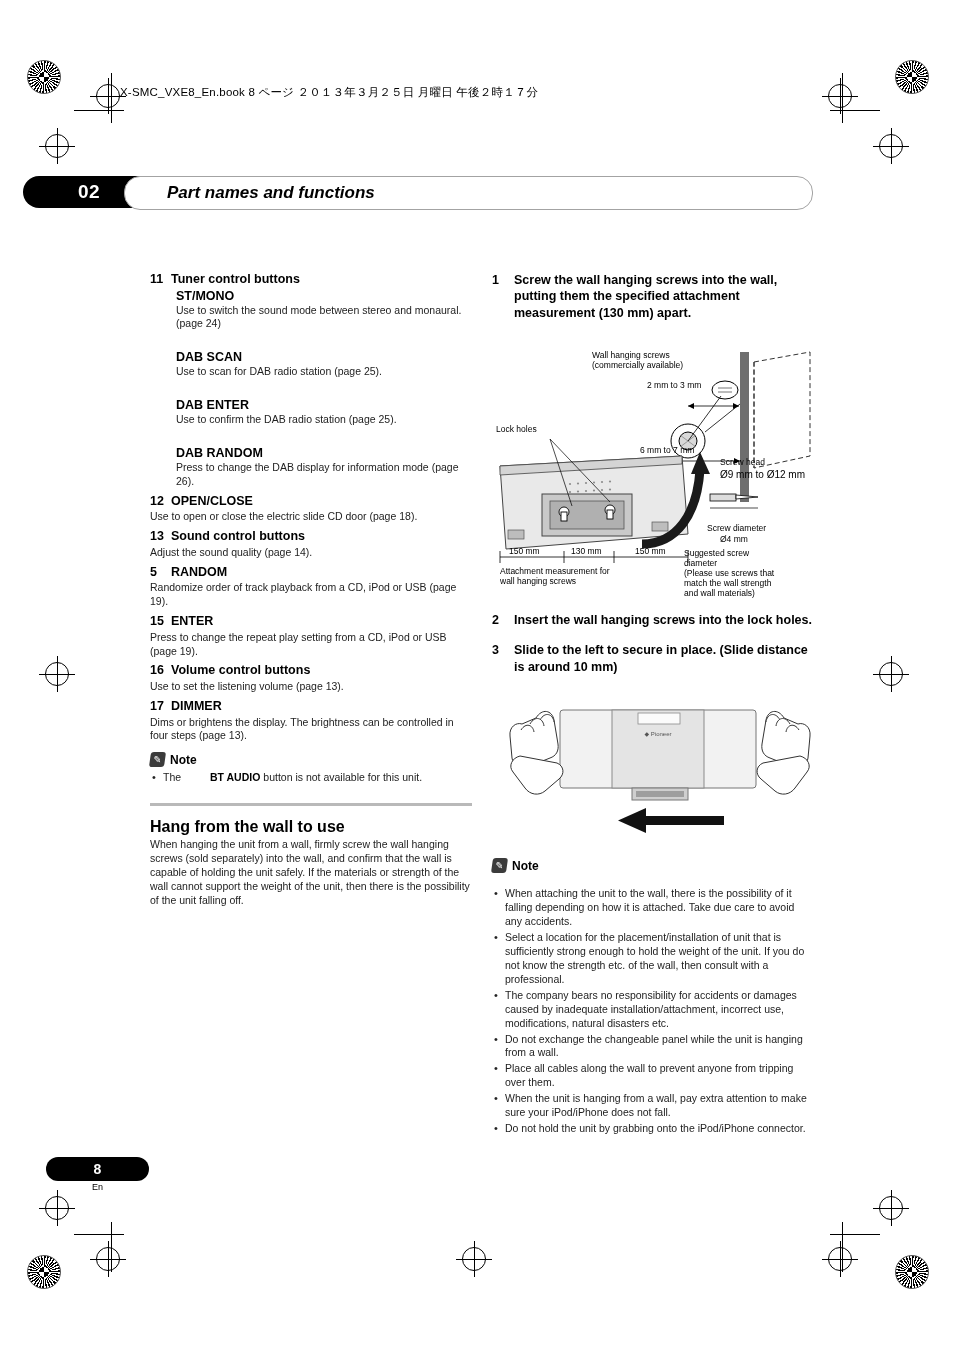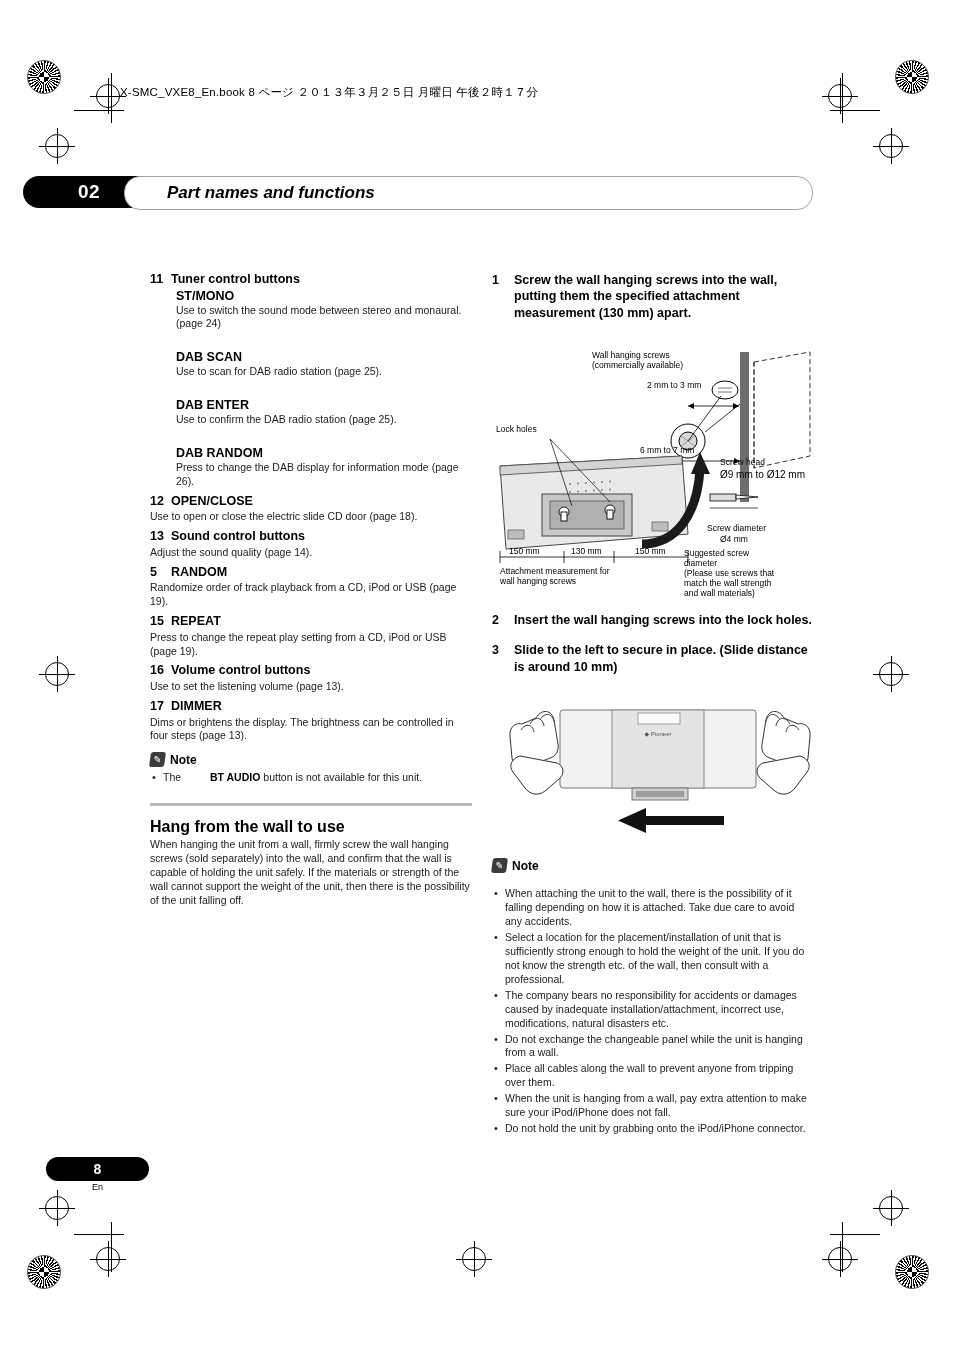--- a/index.html
+++ b/index.html
@@ -201,21 +201,21 @@
 
     <div class="item">
       <div class="item-head">
         <span class="num">5</span><span>RANDOM</span>
       </div>
       <div class="body-txt">Randomize order of track playback from a CD, iPod or USB (page 19).</div>
     </div>
 
     <div class="item">
       <div class="item-head">
-        <span class="num">15</span><span>REPEAT</span>
+        <span class="num">15</span><span>ENTER</span>
       </div>
       <div class="body-txt">Press to change the repeat play setting from a CD, iPod or USB (page 19).</div>
     </div>
 
     <div class="item">
       <div class="item-head">
         <span class="num">16</span><span>Volume control buttons</span>
       </div>
       <div class="body-txt">Use to set the listening volume (page 13).</div>
     </div>

